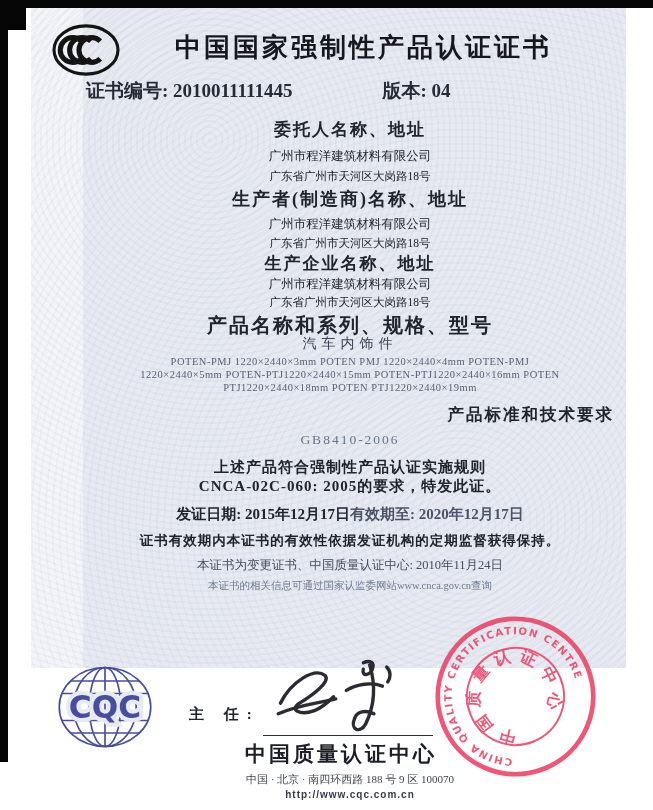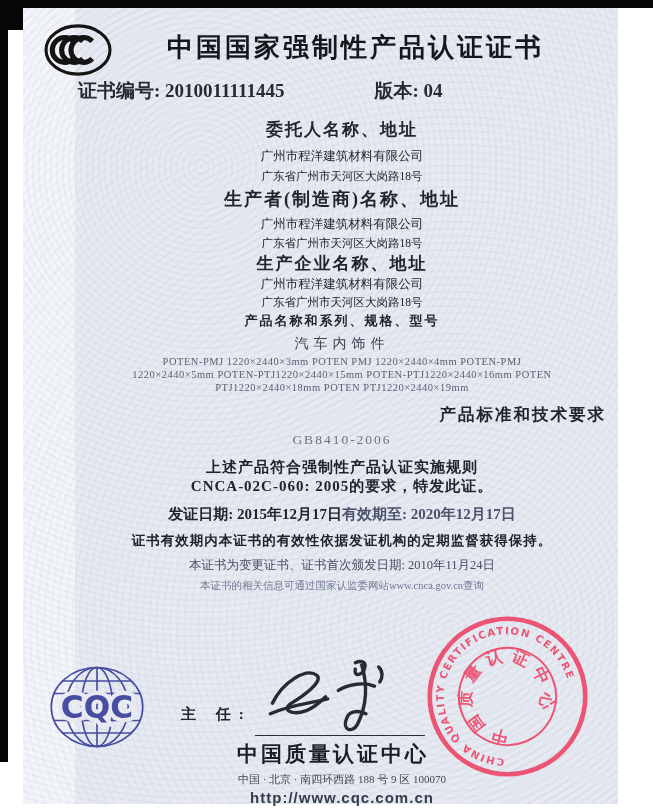--- a/index.html
+++ b/index.html
@@ -2,21 +2,21 @@
 <html><head>
 <meta charset="utf-8">
 <style>
   html,body{margin:0;padding:0;}
   body{
     width:653px;height:810px;position:relative;background:#ffffff;overflow:hidden;
     font-family:"Liberation Serif","DejaVu Serif",serif;
   }
   .scan-edge{position:absolute;background:#060606;}
   .paper{
-    position:absolute;left:23px;top:8px;width:595px;height:796px;
+    position:absolute;left:31px;top:8px;width:595px;height:660px;
     background-color:#e7eaf1;
     background-image:
       repeating-radial-gradient(circle at 30% 20%, rgba(110,130,180,0.06) 0 2px, rgba(255,255,255,0) 2px 6px),
       repeating-radial-gradient(circle at 72% 78%, rgba(110,130,180,0.05) 0 2px, rgba(255,255,255,0) 2px 7px),
       linear-gradient(90deg, rgba(255,255,255,0.5) 0 52px, rgba(255,255,255,0) 52px);
   }
   .line{
     position:absolute;left:55px;right:12px;text-align:center;color:#20242c;
     white-space:nowrap;
   }
@@ -67,39 +67,39 @@
   <div class="line" style="top:161px;font-size:11.5px;">广东省广州市天河区大岗路18号</div>
 
   <div class="line h" style="top:179px;font-size:18px;">生产者(制造商)名称、地址</div>
   <div class="line" style="top:208px;font-size:12.5px;">广州市程洋建筑材料有限公司</div>
   <div class="line" style="top:228px;font-size:11.5px;">广东省广州市天河区大岗路18号</div>
 
   <div class="line h" style="top:244px;font-size:17px;">生产企业名称、地址</div>
   <div class="line" style="top:268px;font-size:12.5px;">广州市程洋建筑材料有限公司</div>
   <div class="line" style="top:287px;font-size:11.5px;">广东省广州市天河区大岗路18号</div>
 
-  <div class="line h" style="top:304px;font-size:13px;">产品名称和系列、规格、型号</div>
+  <div class="line h" style="top:304px;font-size:20px;">产品名称和系列、规格、型号</div>
   <div class="line" style="top:327px;font-size:14px;letter-spacing:5px;color:#3c4354;">汽车内饰件</div>
   <div class="line spec" style="top:348px;">POTEN-PMJ 1220×2440×3mm POTEN PMJ 1220×2440×4mm POTEN-PMJ</div>
   <div class="line spec" style="top:361px;">1220×2440×5mm POTEN-PTJ1220×2440×15mm POTEN-PTJ1220×2440×16mm POTEN</div>
   <div class="line spec" style="top:374px;">PTJ1220×2440×18mm POTEN PTJ1220×2440×19mm</div>
 
   <div class="line h" style="top:396px;font-size:16.5px;text-align:right;">产品标准和技术要求</div>
   <div class="line" style="top:424px;font-size:13.5px;letter-spacing:2px;color:#6a7388;">GB8410-2006</div>
 
   <div class="line h" style="top:450px;font-size:15px;letter-spacing:1px;">上述产品符合强制性产品认证实施规则</div>
   <div class="line h" style="top:469px;font-size:15px;letter-spacing:1px;">CNCA-02C-060: 2005的要求，特发此证。</div>
 
   <div class="line row" style="top:497px;font-size:15px;font-weight:bold;">
     <span>发证日期: 2015年12月17日</span>
     <span style="color:#4b5269;">有效期至: 2020年12月17日</span>
   </div>
 
   <div class="line h" style="top:524px;font-size:13.5px;letter-spacing:1px;">证书有效期内本证书的有效性依据发证机构的定期监督获得保持。</div>
-  <div class="line" style="top:549px;font-size:12.5px;color:#454c60;">本证书为变更证书、证书首次颁发日期: 2010年11月24日</div>
+  <div class="line" style="top:549px;font-size:12.5px;color:#454c60;">本证书为变更证书、中国质量认证中心: 2010年11月24日</div>
   <div class="line" style="top:571px;font-size:10.5px;color:#6e7890;">本证书的相关信息可通过国家认监委网站www.cnca.gov.cn查询</div>
 
   <div style="position:absolute;left:22px;top:650px;">
     <svg width="104" height="98" viewBox="0 0 100 90">
       <g fill="none" stroke="#474da0" stroke-width="1.6">
         <ellipse cx="50" cy="45" rx="44" ry="38"></ellipse>
         <line x1="16.9" y1="20" x2="83.1" y2="20"></line>
         <line x1="8.7" y1="32" x2="91.3" y2="32"></line>
         <line x1="8.7" y1="58" x2="91.3" y2="58"></line>
         <line x1="16.9" y1="70" x2="83.1" y2="70"></line>
@@ -121,21 +121,21 @@
         <path d="M86,12 C90,10 96,10 95,16 C94,24 84,26 86,18"></path>
         <path d="M92,14 C98,34 97,52 88,70 C83,79 73,75 78,64 C80,58 88,56 96,60"></path>
         <path d="M108,16 C112,20 112,26 109,30"></path>
       </g>
     </svg>
   </div>
   <div class="sigline"></div>
 
   <div class="orgname">中国质量认证中心</div>
   <div class="line" style="top:764px;font-size:11px;color:#3e4453;">中国 · 北京 · 南四环西路 188 号 9 区 100070</div>
-  <div class="line website" style="top:781px;font-size:15px;font-weight:bold;color:#333b4c;letter-spacing:1px;">http://www.cqc.com.cn</div>
+  <div class="line website" style="top:781px;font-size:10px;font-weight:bold;color:#333b4c;letter-spacing:1px;">http://www.cqc.com.cn</div>
 
   <div class="stamp">
     <svg width="165" height="165" viewBox="0 0 170 170">
       <defs>
         <path id="ringPath" d="M58,143 A64 64 0 1 1 112 27 A64 64 0 0 1 58.2 143.2" fill="none"></path>
         <path id="innerPath" d="M72.7,118.8 A36 36 0 1 1 97.3 51.2 A36 36 0 0 1 72.9 118.9" fill="none"></path>
       </defs>
       <circle cx="85" cy="85" r="80" fill="none" stroke="#ee3f62" stroke-width="5"></circle>
       <circle cx="85" cy="85" r="50" fill="none" stroke="#ee3f62" stroke-width="2"></circle>
       <text font-family="DejaVu Sans, sans-serif" font-size="10.5" font-weight="bold" fill="#ee3f62" letter-spacing="1.5">

